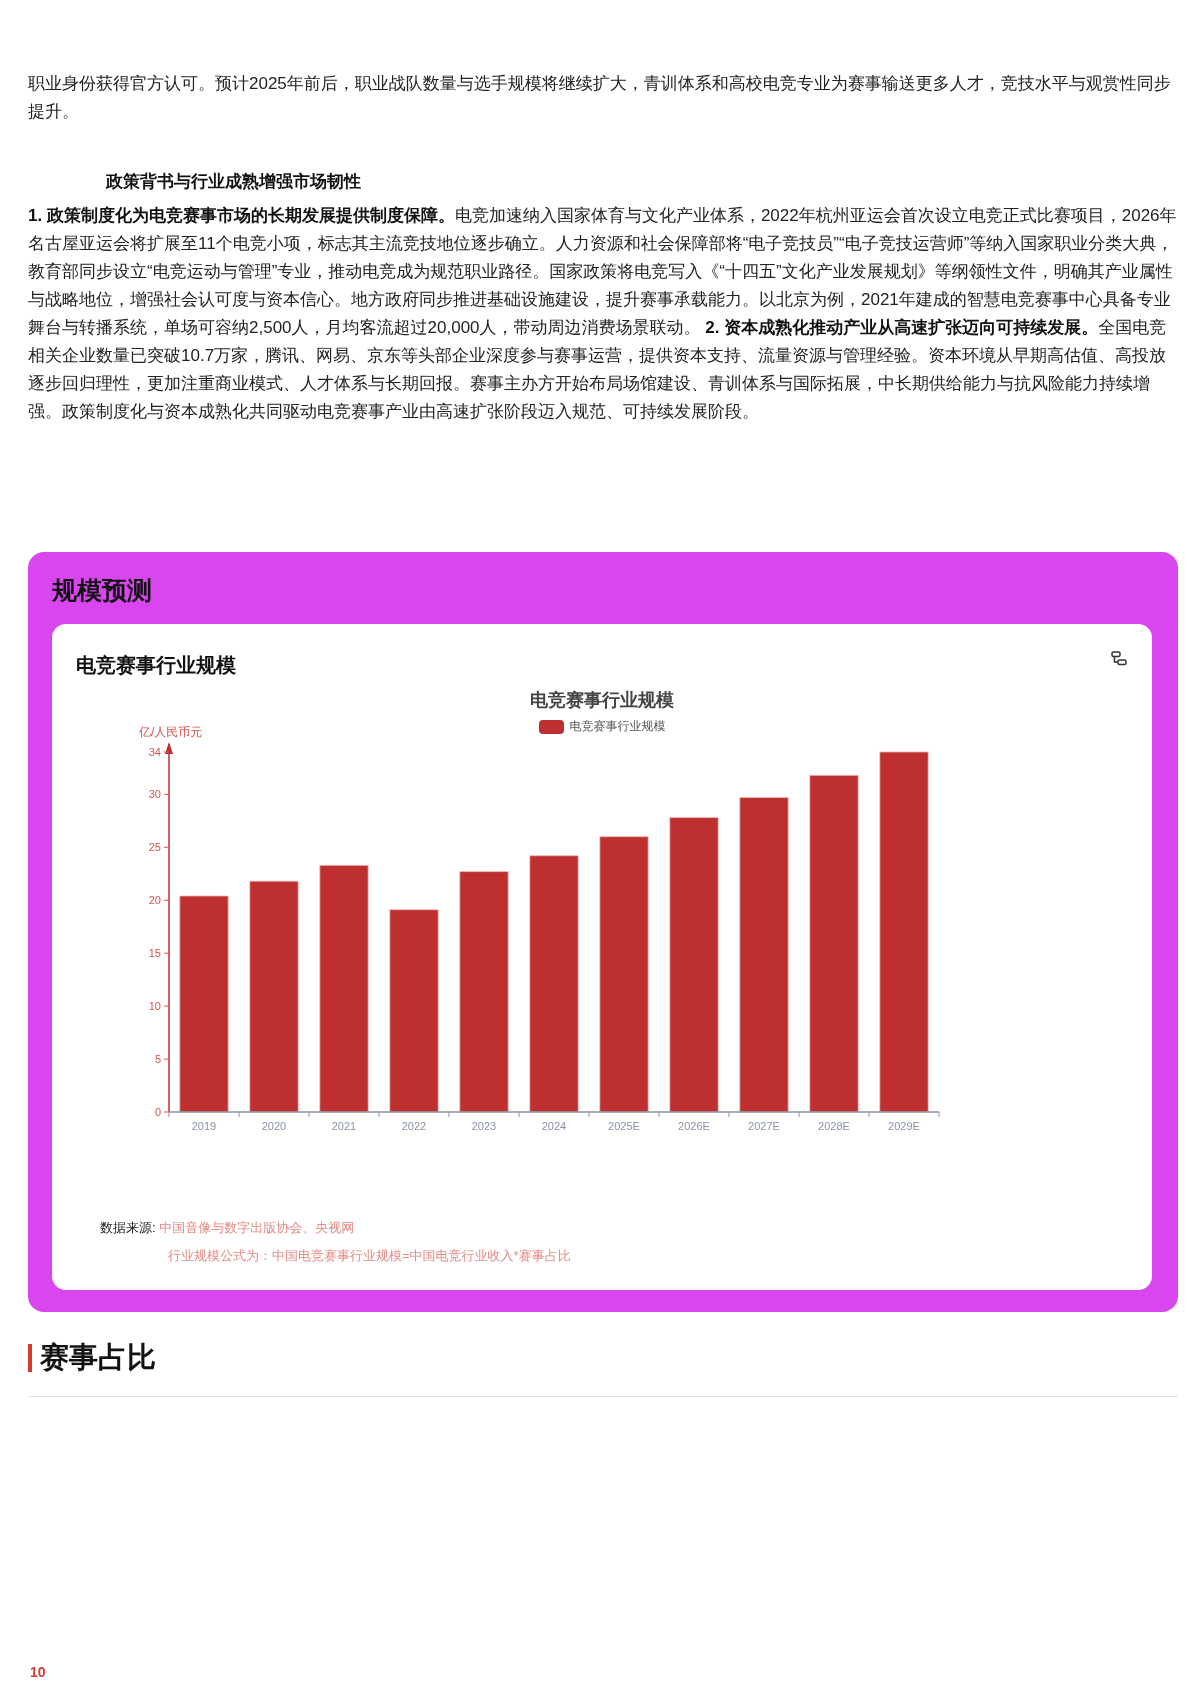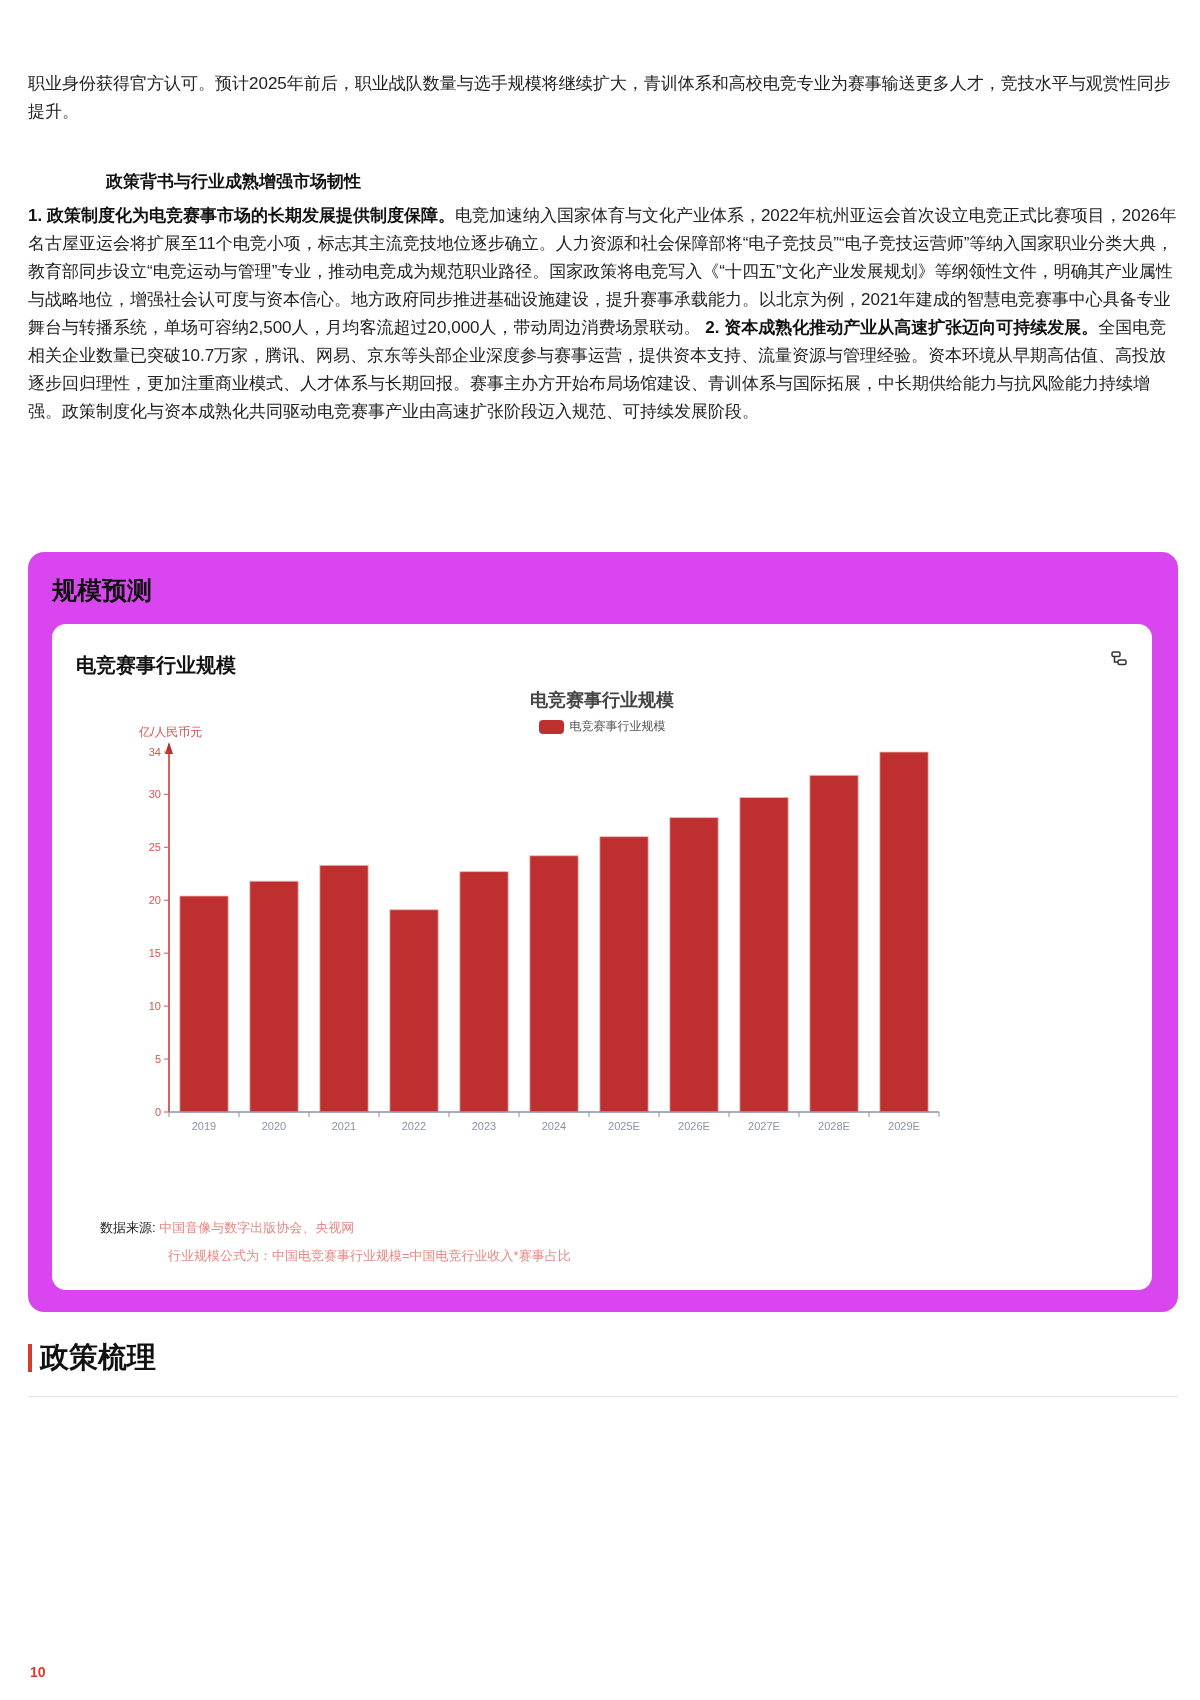--- a/index.html
+++ b/index.html
@@ -117,17 +117,17 @@
 
     <div class="source">
       <div><span class="lbl">数据来源:</span> <span class="val">中国音像与数字出版协会、央视网</span></div>
       <div class="formula">行业规模公式为：中国电竞赛事行业规模=中国电竞行业收入*赛事占比</div>
     </div>
   </div>
 </div>
 
 <div class="section-h">
   <div class="section-bar"></div>
-  <div class="section-title">政策梳理</div>
+  <div class="section-title">赛事占比</div>
 </div>
 <div class="section-rule"></div>
 
 <div class="page-num">10</div>
 
 </body></html>

